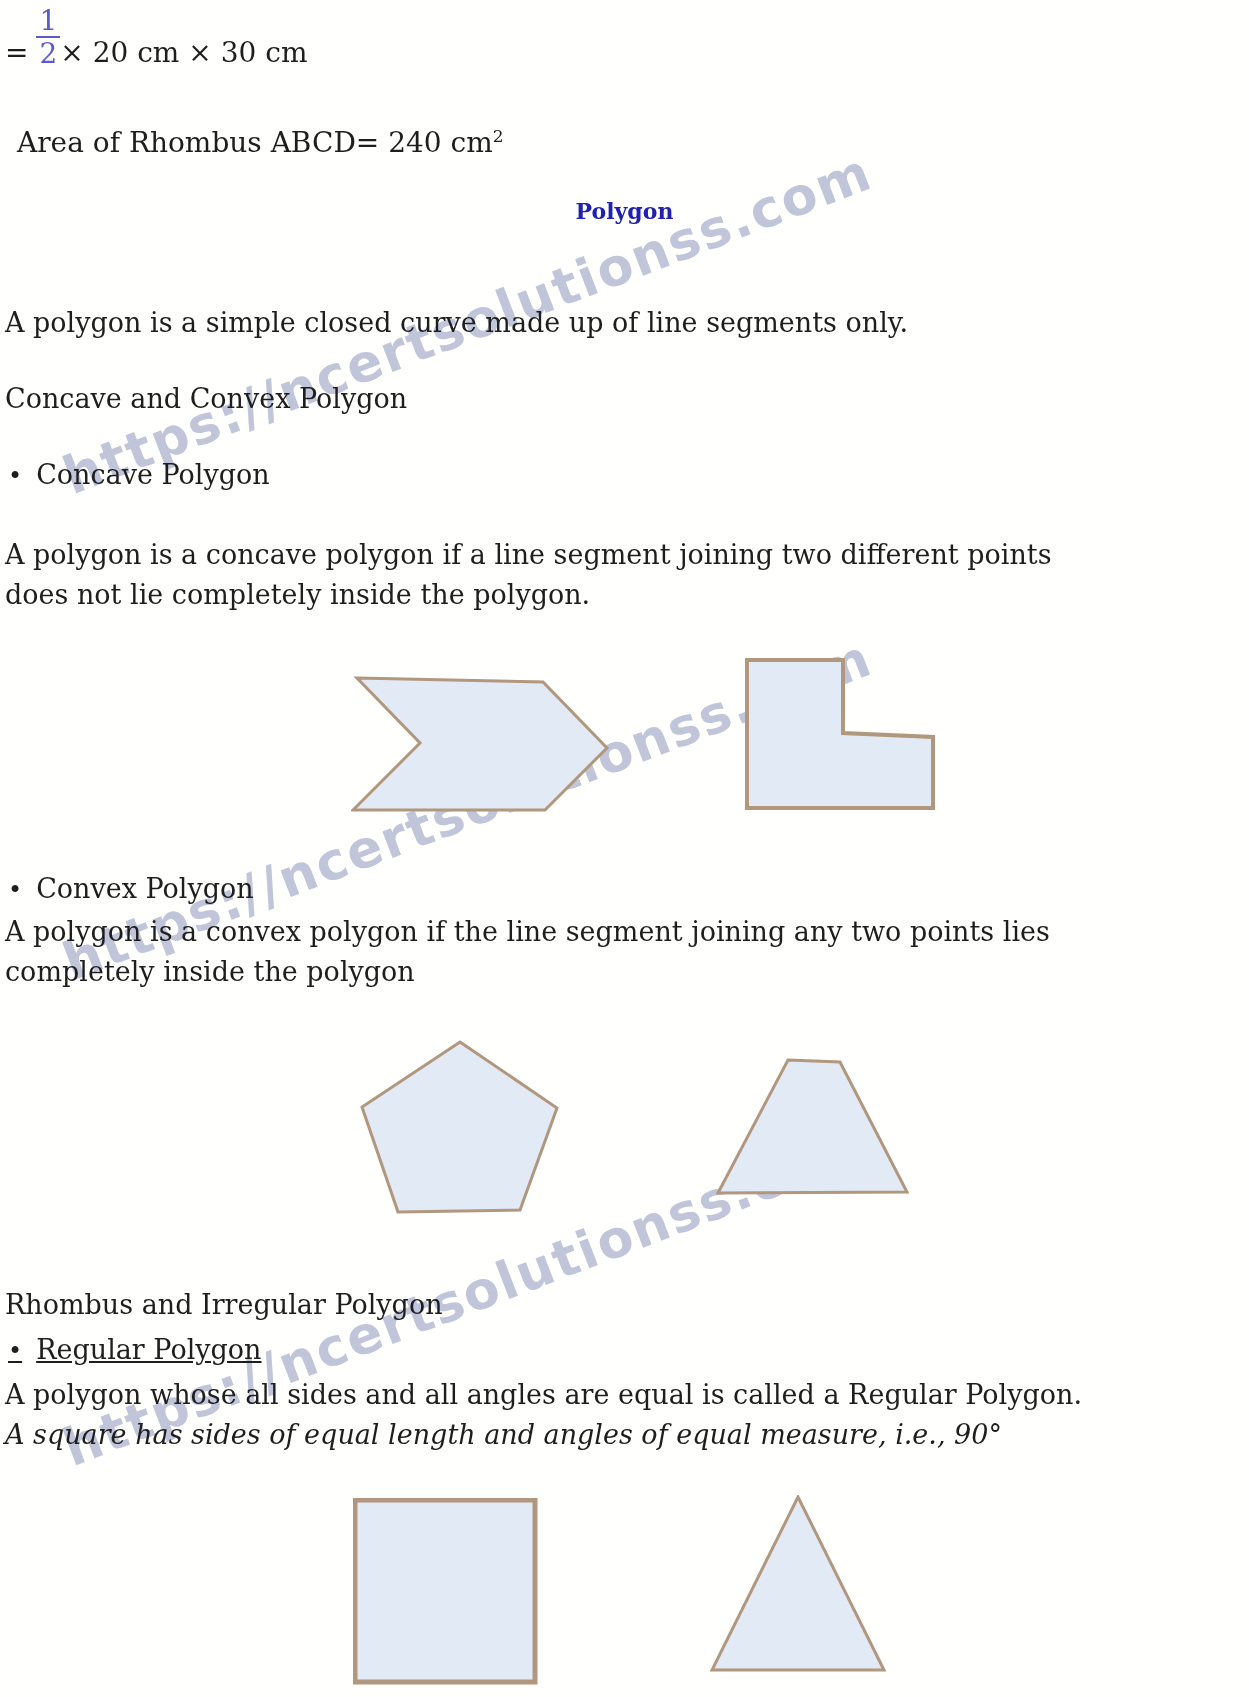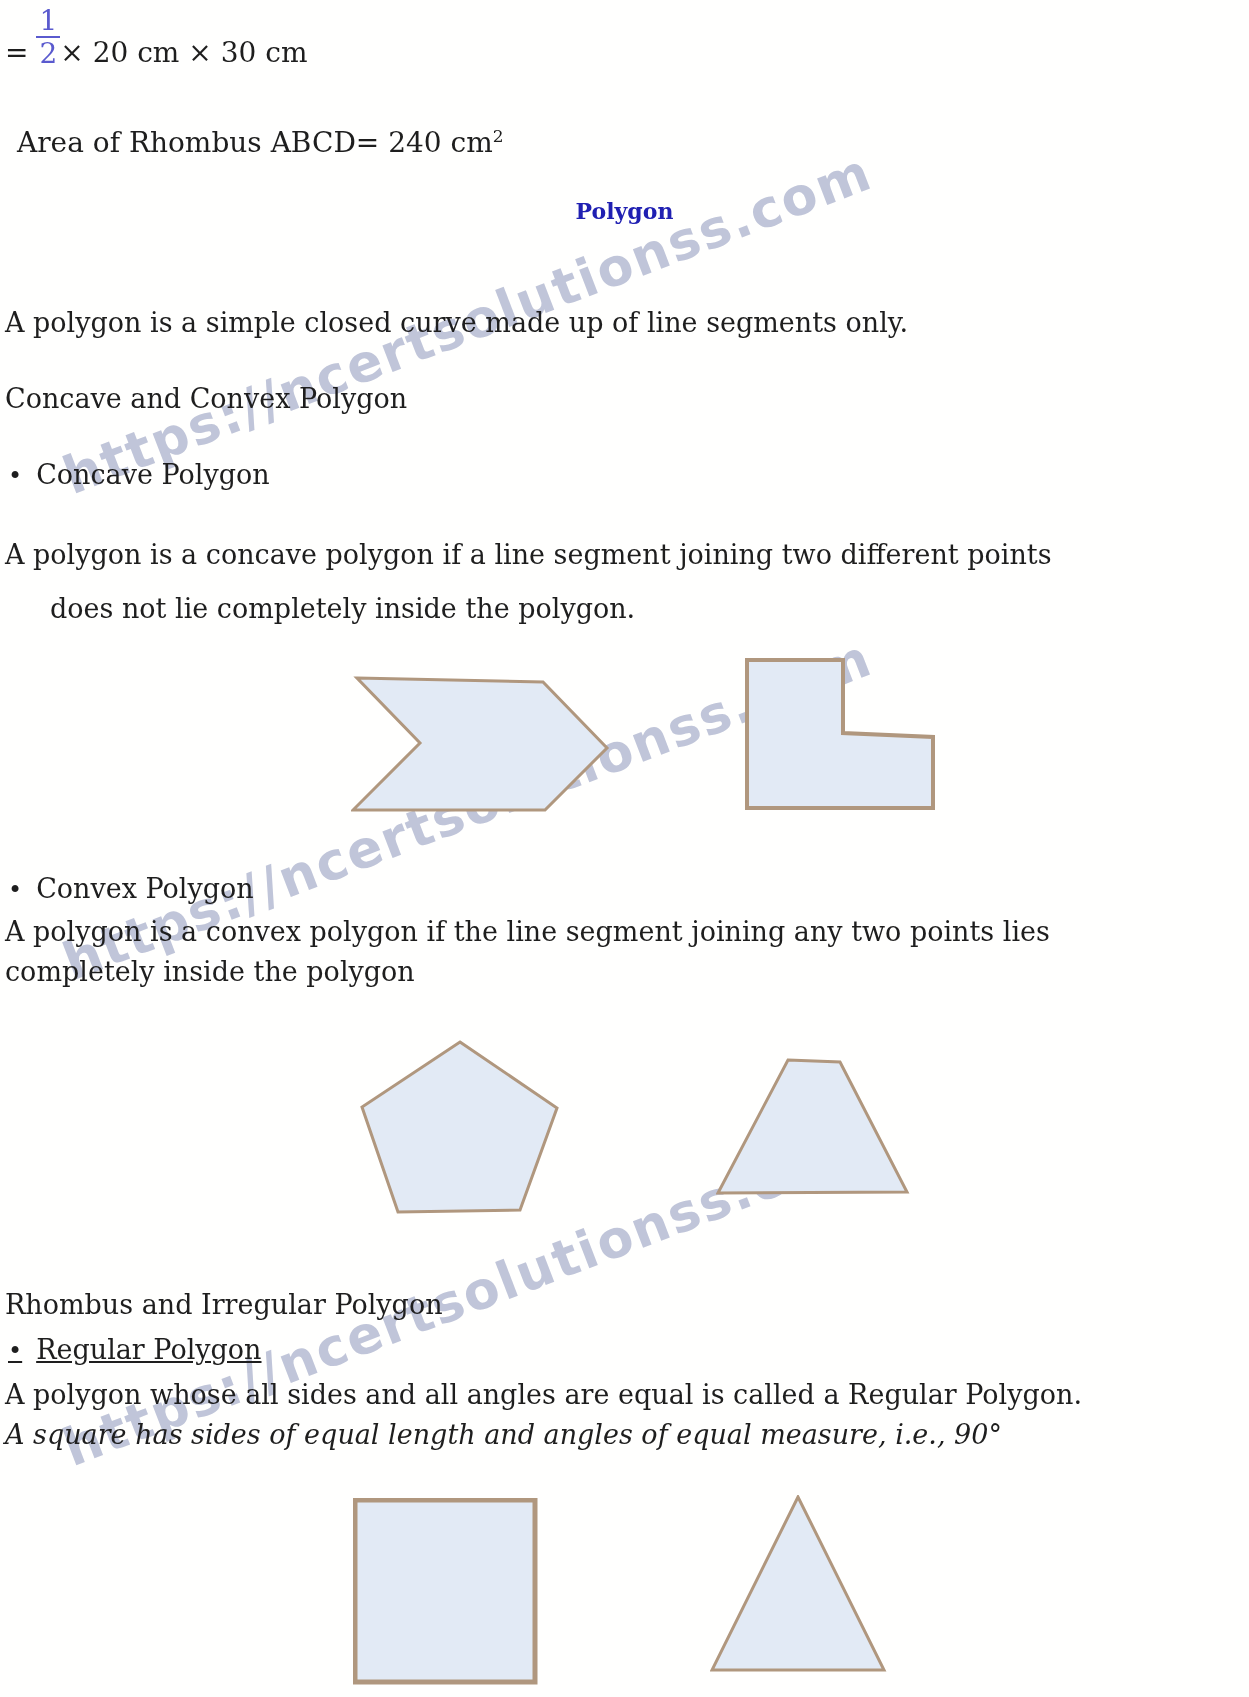--- a/index.html
+++ b/index.html
@@ -14,21 +14,21 @@
   .frac{display:inline-flex;flex-direction:column;align-items:center;line-height:1.05;}
   .frac .num{padding:0 3px 1px 3px;}
   .frac .den{border-top:2px solid;padding:1px 3px 0 3px;}
   #area-line{top:126px;left:5px;font-size:28px;margin-left:12px;}
   sup.sq{font-size:17px;vertical-align:super;line-height:0;}
   #heading{top:198px;left:0;width:1249px;text-align:center;font-size:22px;font-weight:bold;}
   #intro{top:306px;left:5px;}
   #s1-title{top:382px;left:5px;}
   #concave-bullet{top:458px;left:8px;}
   #concave-l1{top:538px;left:5px;}
-  #concave-l2{top:592px;left:5px;margin-left:45px;}
+  #concave-l2{top:578px;left:5px;}
   #convex-bullet{top:872px;left:8px;}
   #convex-l1{top:915px;left:5px;}
   #convex-l2{top:955px;left:5px;text-align:right;}
   #s2-title{top:1288px;left:5px;}
   #regular-bullet{top:1333px;left:8px;text-decoration:underline;}
   #regular-l1{top:1378px;left:5px;}
   #regular-l2{top:1418px;left:5px;font-style:italic;}
   
   .watermark{position:absolute;left:55px;font-family:"DejaVu Sans","Liberation Sans",sans-serif;
              font-weight:bold;font-size:52px;letter-spacing:2px;white-space:nowrap;

